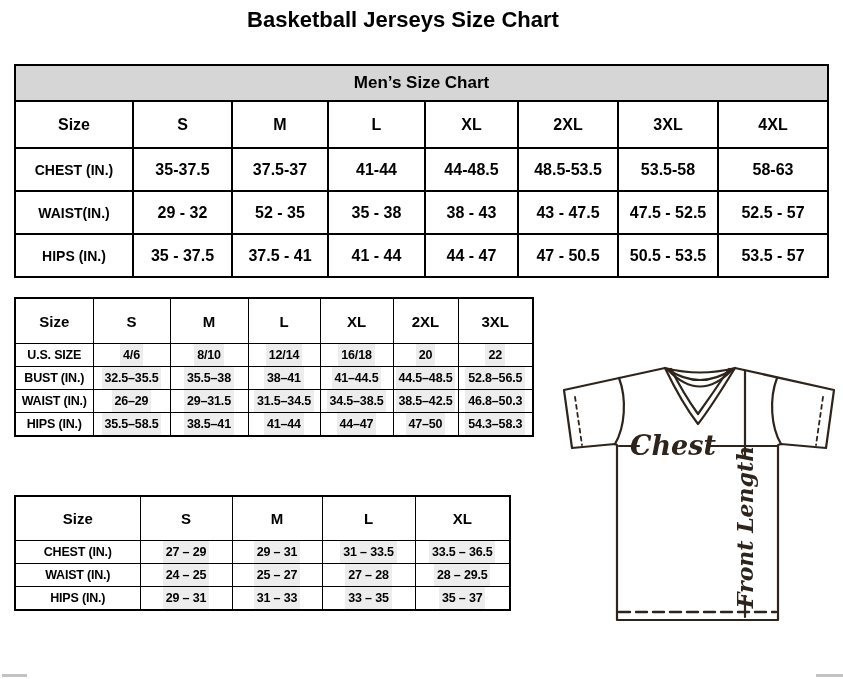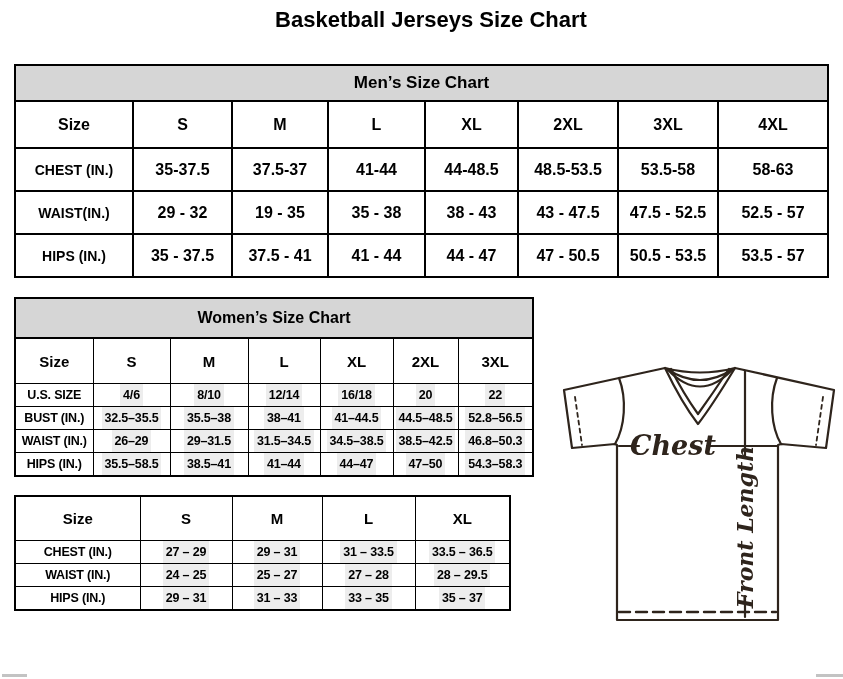--- a/index.html
+++ b/index.html
@@ -2,21 +2,21 @@
 <html><head>
 <meta charset="utf-8">
 <style>
   html,body { margin:0; padding:0; }
   body {
     width:843px; height:679px; position:relative; overflow:hidden;
     background:#ffffff; font-family:"Liberation Sans", sans-serif; color:#000;
   }
   .page-title {
     position:absolute; top:7px; left:0; width:806px; text-align:center;
-    font-size:22px; font-weight:bold; letter-spacing:0;padding-left:28px;
+    font-size:22px; font-weight:bold; letter-spacing:0;
   }
   table { border-collapse:collapse; table-layout:fixed; position:absolute; background:#fff; }
   td { text-align:center; vertical-align:middle; white-space:nowrap; overflow:hidden; }
 
   
   #men { left:14px; top:64px; width:815px; }
   #men td { border:2px solid #000; font-weight:bold; }
   #men .bar td { background:#d6d6d6; font-size:17px; height:32px; }
   #men .sizes td { font-size:16px; height:43px; }
   #men .data td { font-size:16px; height:39px; }
@@ -79,21 +79,21 @@
     <td>37.5-37</td>
     <td>41-44</td>
     <td>44-48.5</td>
     <td>48.5-53.5</td>
     <td>53.5-58</td>
     <td>58-63</td>
   </tr>
   <tr class="data">
     <td class="lbl">WAIST(IN.)</td>
     <td>29 - 32</td>
-    <td>19 - 35</td>
+    <td>52 - 35</td>
     <td>35 - 38</td>
     <td>38 - 43</td>
     <td>43 - 47.5</td>
     <td>47.5 - 52.5</td>
     <td>52.5 - 57</td>
   </tr>
   <tr class="data">
     <td class="lbl">HIPS (IN.)</td>
     <td>35 - 37.5</td>
     <td>37.5 - 41</td>
@@ -110,23 +110,20 @@
   <colgroup>
     <col style="width:78px">
       <col style="width:77px">
       <col style="width:78px">
       <col style="width:72px">
     <col style="width:73px">
       <col style="width:65px">
       <col>
   </colgroup>
   <tbody>
-      <tr class="bar">
-    <td colspan="7">Women’s Size Chart</td>
-  </tr>
   <tr class="sizes">
     <td>Size</td>
     <td>S</td>
     <td>M</td>
     <td>L</td>
     <td>XL</td>
     <td>2XL</td>
     <td>3XL</td>
   </tr>
   <tr class="data">

